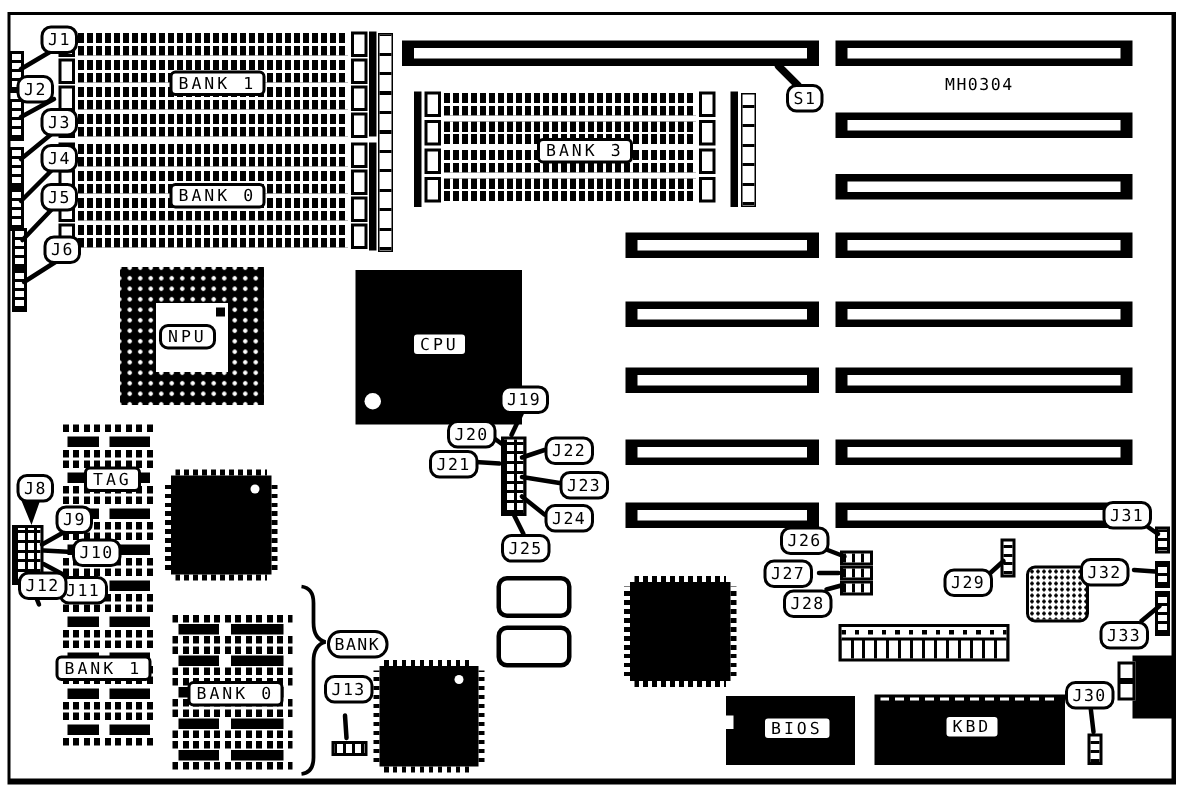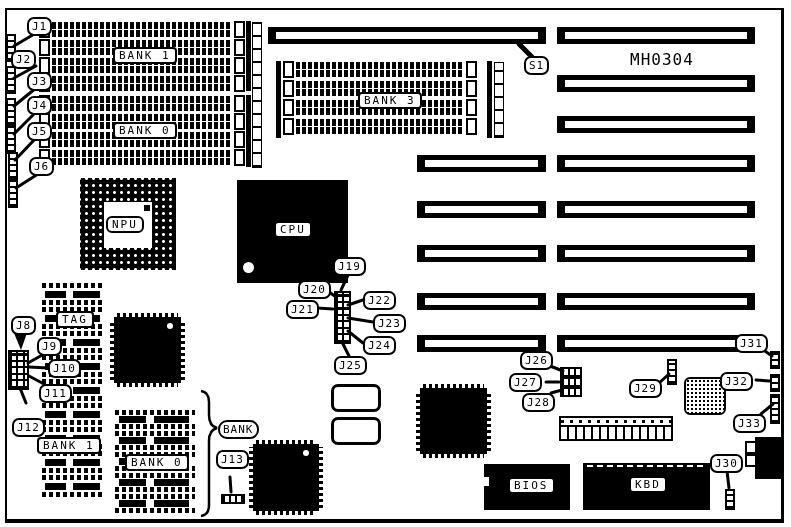--- a/index.html
+++ b/index.html
@@ -58,21 +58,21 @@
                        repeating-linear-gradient(90deg,transparent 0 6px,#000 6px 8px);
       background-size:100% 3px,100% 2px,100% 13px;
       background-position:0 2px,0 7px,0 100%;
       background-repeat:repeat-x,no-repeat,no-repeat;}
   .blk{position:absolute;background:#000;}
   
   .co{position:absolute;z-index:7;background:#fff;border:2px solid #000;border-radius:7px;
       font-size:11px;line-height:13px;padding:1px 3px;letter-spacing:1px;white-space:nowrap;}
   .lbox{position:absolute;z-index:5;background:#fff;border:2px solid #000;border-radius:4px;
       font-size:11px;line-height:13px;padding:0 4px;letter-spacing:2px;white-space:nowrap;text-align:center;}
-  .mh{position:absolute;font-size:16px;letter-spacing:1px;}
+  .mh{position:absolute;font-size:11px;letter-spacing:1px;}
   .overlay{position:absolute;left:0;top:0;z-index:6;pointer-events:none;}
   .dash{position:absolute;left:4px;top:2px;right:4px;height:2px;
       background:repeating-linear-gradient(90deg,#fff 0 6px,transparent 6px 10px);}
   .notch{position:absolute;background:#fff;}
   .tab{position:absolute;width:8px;height:9px;background:#fff;border:2px solid #000;}
 </style>
 </head>
 <body>
 
 <div class="board">
@@ -160,21 +160,21 @@
   <div class="dip" style="left:42px;top:451px;width:62px;height:22px"></div>
   <div class="dip" style="left:42px;top:475px;width:62px;height:22px"></div>
   <div class="lbox" style="left:56px;top:311px">TAG</div>
   <div class="lbox" style="left:37px;top:437px">BANK 1</div>
 
   <div class="grid" style="left:8px;top:350px;width:17px;height:36px"></div>
   <div class="co" style="left:11px;top:316px">J8</div>
   <div class="co" style="left:37px;top:337px">J9</div>
   <div class="co" style="left:48px;top:359px">J10</div>
   <div class="co" style="left:39px;top:384px">J11</div>
-  <div class="co" style="left:12px;top:418px">J12</div>
+  <div class="co" style="left:12px;top:381px">J12</div>
 
   <div class="dip" style="left:115px;top:410px;width:80px;height:19px"></div>
   <div class="dip" style="left:115px;top:431px;width:80px;height:19px"></div>
   <div class="dip" style="left:115px;top:452px;width:80px;height:19px"></div>
   <div class="dip" style="left:115px;top:473px;width:80px;height:19px"></div>
   <div class="dip" style="left:115px;top:494px;width:80px;height:19px"></div>
   <div class="lbox" style="left:125px;top:454px">BANK 0</div>
 
   <div class="qfp" style="left:114px;top:317px;width:67px;height:66px">
       <i class="pl"></i>

